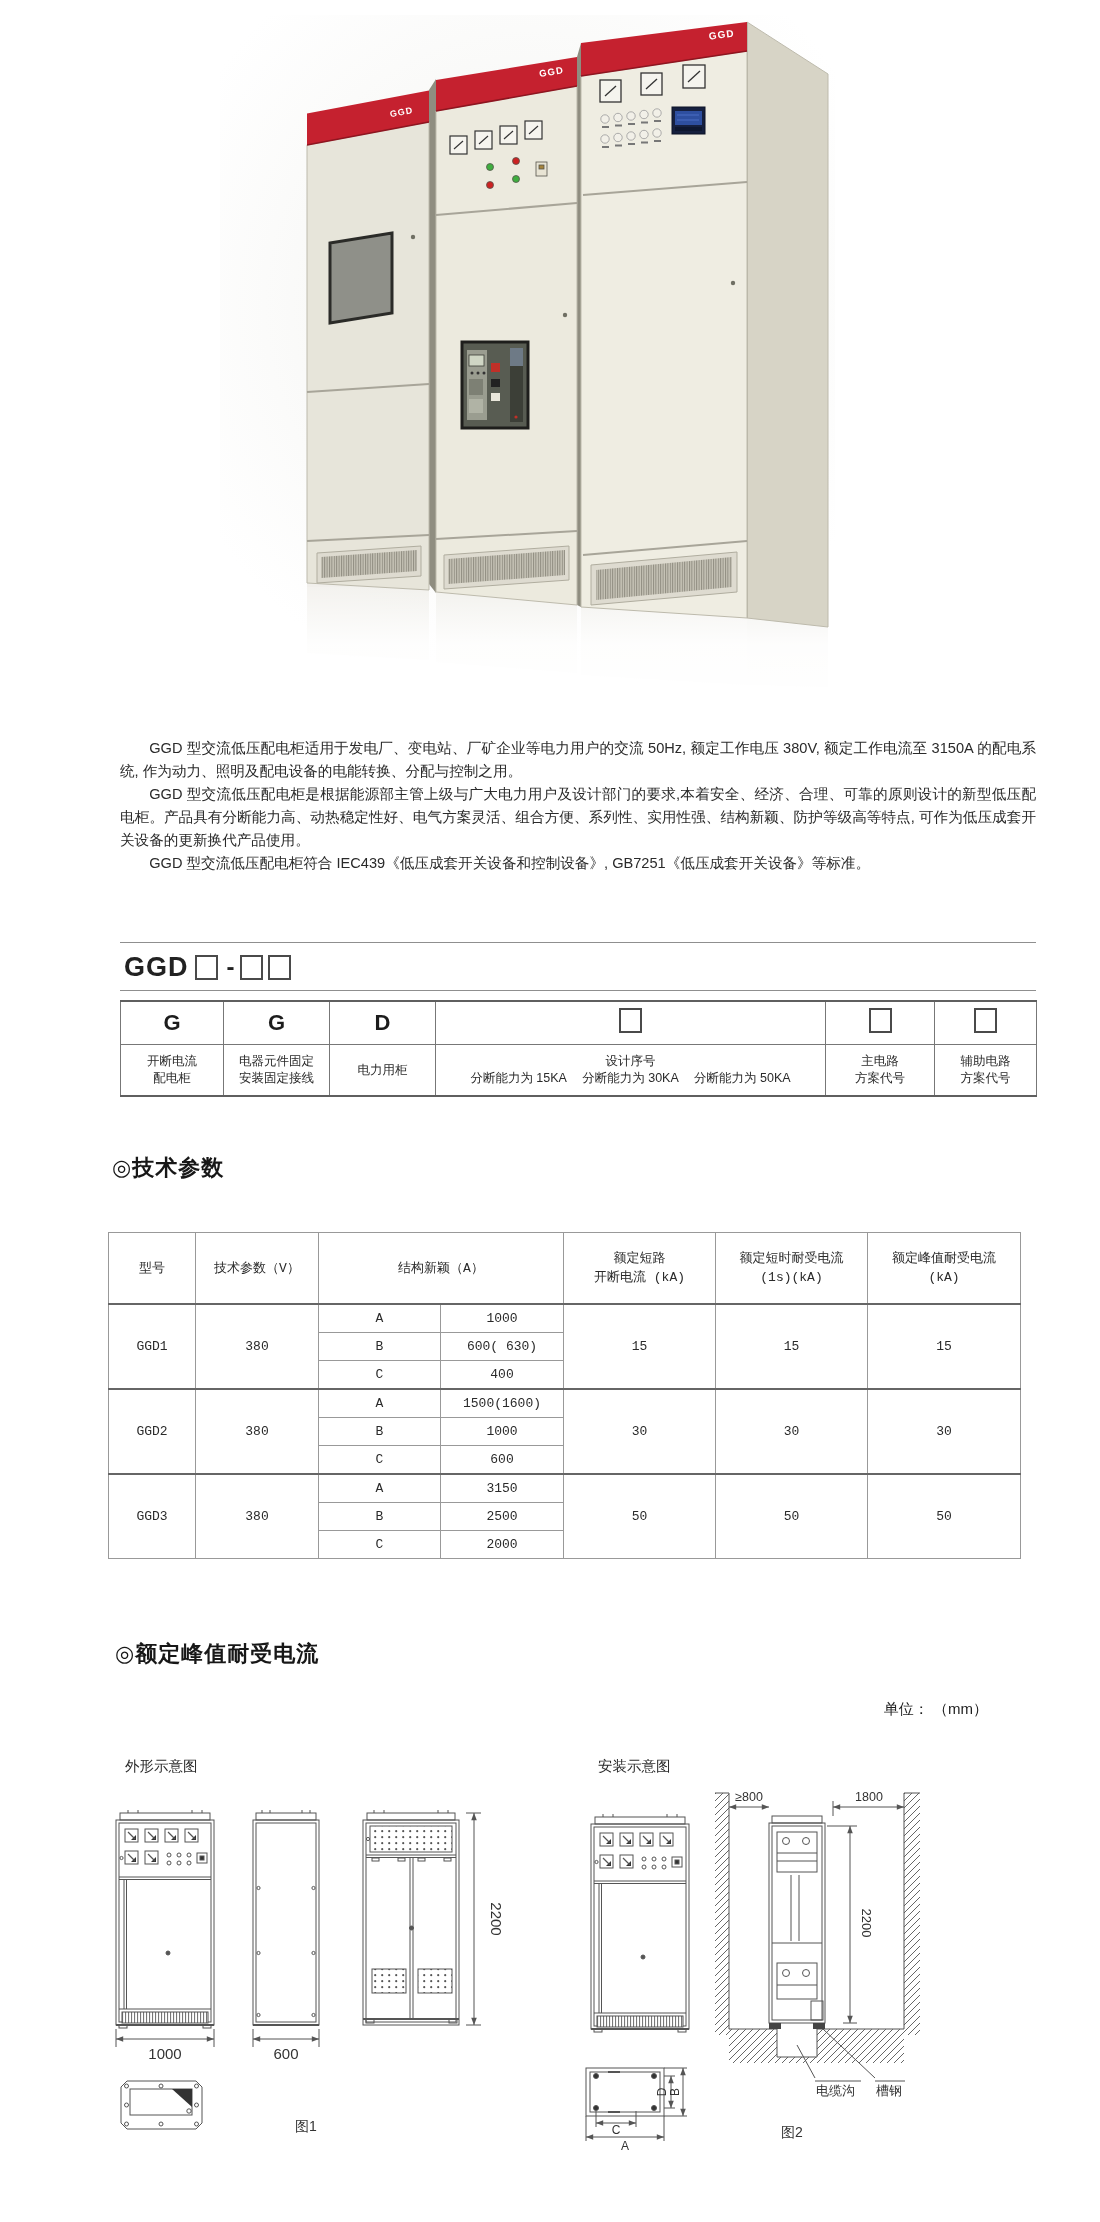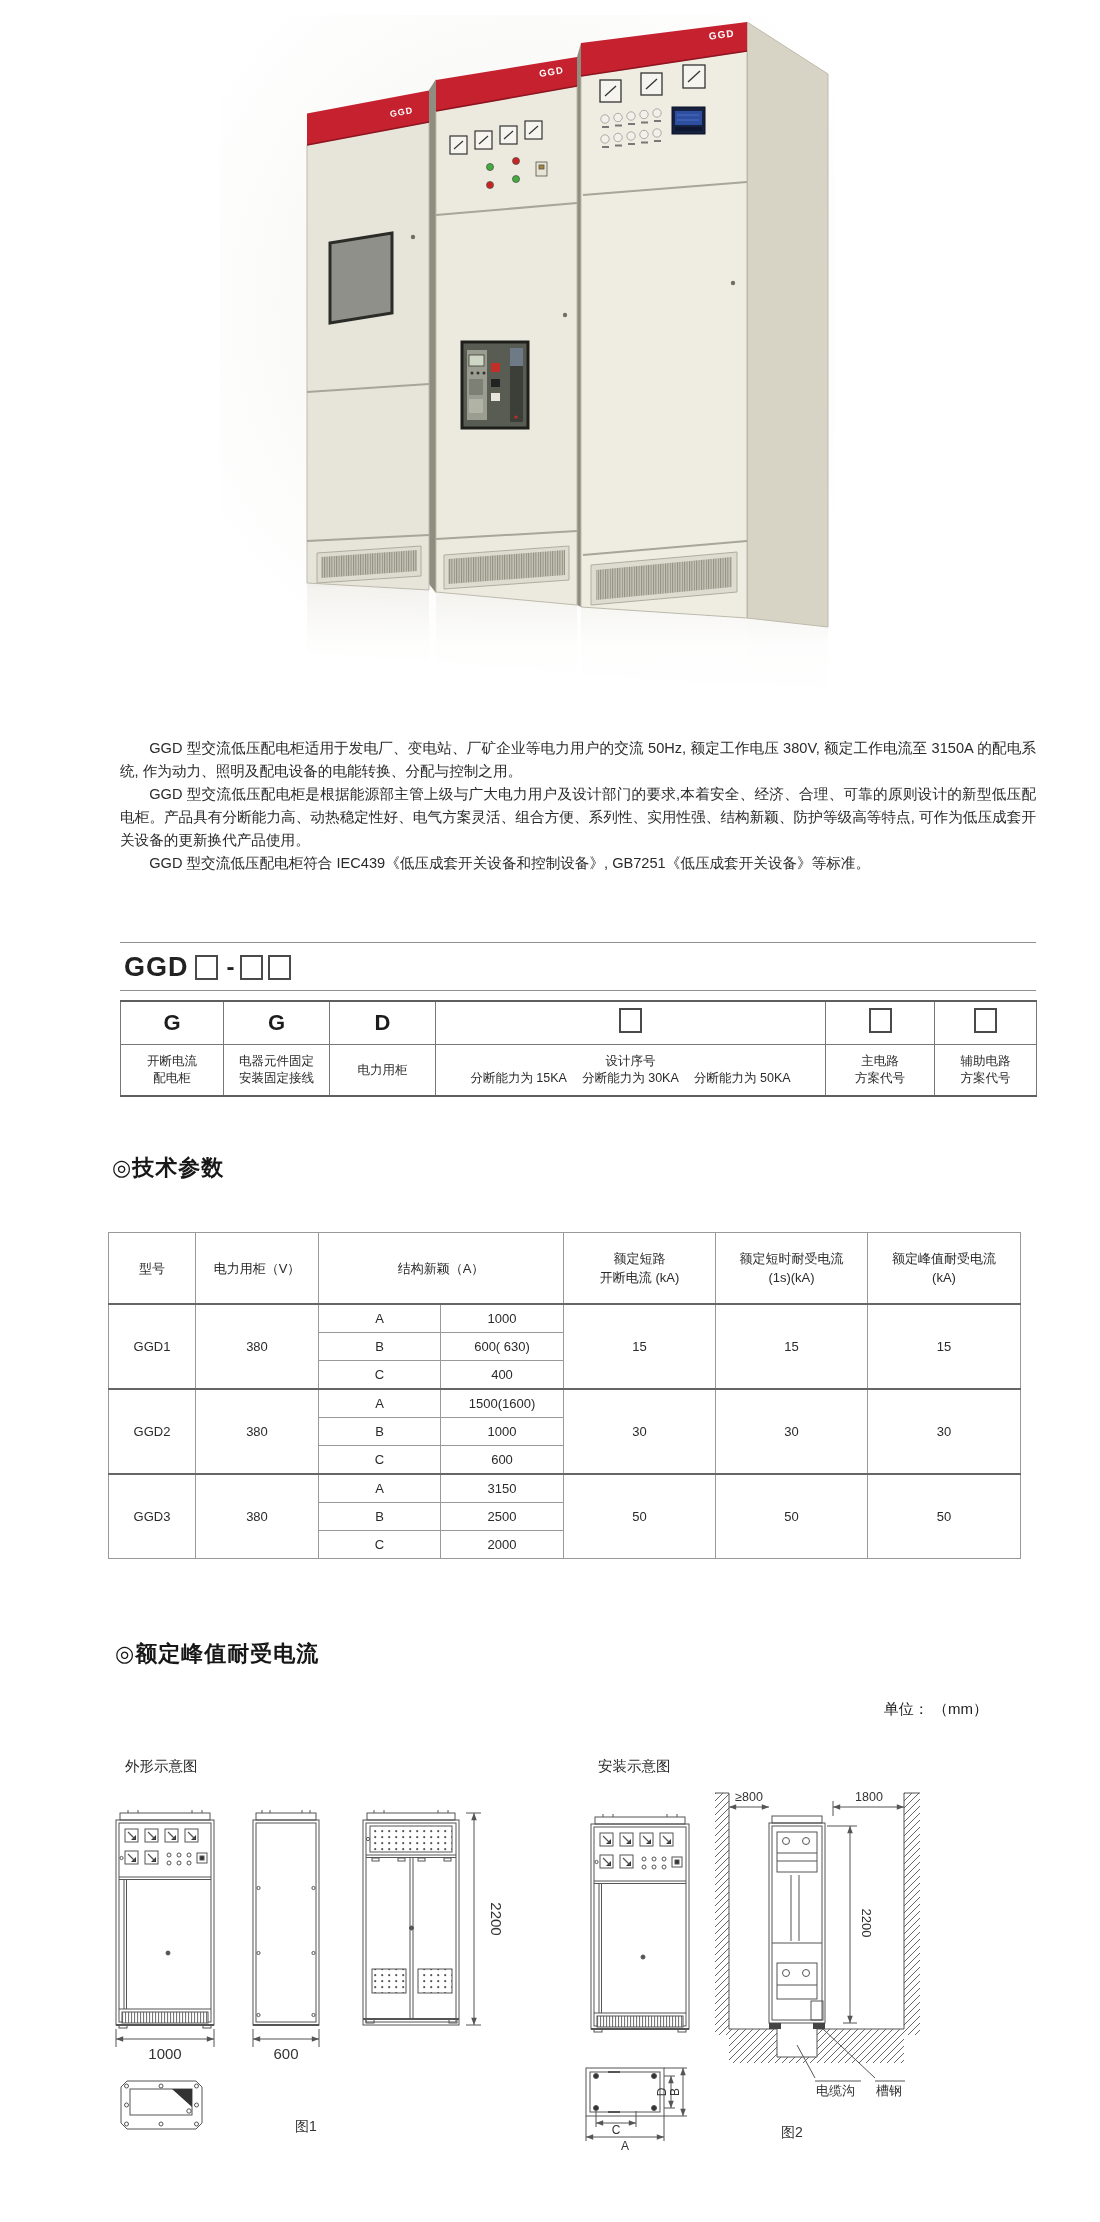--- a/index.html
+++ b/index.html
@@ -19,21 +19,21 @@
   .sq{display:inline-block;width:19px;height:21px;border:2px solid #4a4a4a;background:#fff;}
   .sq-lg{margin-left:6px;}
   .msep{font-size:24px;font-weight:700;margin:0 5px 0 9px;}
   .mtable{margin-top:9px;width:916px;border-collapse:collapse;table-layout:fixed;}
   .mtable td{border:1px solid #777;text-align:center;vertical-align:middle;}
   .mtable tr.codes td{border-top:2px solid #5f5f5f;height:40px;font-size:22px;font-weight:700;color:#1c1c1c;}
   .mtable tr.descs td{border-bottom:2px solid #5f5f5f;height:48px;font-size:12.5px;line-height:17px;
         color:#2a2a2a;white-space:pre-line;}
   .tech{top:1154px;left:108px;}
   .tech h2{margin-left:4px;}
-  .ttable{margin-top:50px;width:912px;border-collapse:collapse;table-layout:fixed;}
+  .ttable{margin-top:50px;width:912px;border-collapse:collapse;table-layout:fixed;font-family:Liberation Mono, monospace;}
   .ttable th,.ttable td{border:1px solid #999;text-align:center;vertical-align:middle;font-weight:400;
         font-size:13px;color:#2a2a2a;}
   .ttable{border:1.5px solid #666;}
   .ttable tr.hrow th{height:68px;white-space:pre-line;line-height:19px;border-bottom:2px solid #666;}
   .ttable td{height:25px;}
   .ttable tr.gstart td{border-top:2px solid #666;}
   .dims{top:1640px;left:115px;}
   .unit{position:absolute;left:120px;top:1700px;width:868px;text-align:right;font-size:15px;color:#1e1e1e;}
   .dlabel{position:absolute;top:1757px;font-size:14.5px;color:#2a2a2a;}
   .fig1{position:absolute;left:100px;top:1793px;}
@@ -314,21 +314,21 @@
           <col style="width:123px">
           <col style="width:122px">
           <col style="width:123px">
                 <col style="width:152px">
           <col style="width:152px">
           <col style="width:153px">
         </colgroup>
       <tbody>
           <tr class="hrow">
         <th>型号</th>
-        <th>电力用柜（V）</th>
+        <th>技术参数（V）</th>
         <th colspan="2">结构新颖（A）</th>
         <th>额定短路
 开断电流 (kA)</th>
         <th>额定短时耐受电流
 (1s)(kA)</th>
         <th>额定峰值耐受电流
 (kA)</th>
       </tr>
       <tr class="gstart">
         <td rowspan="3">GGD1</td>

